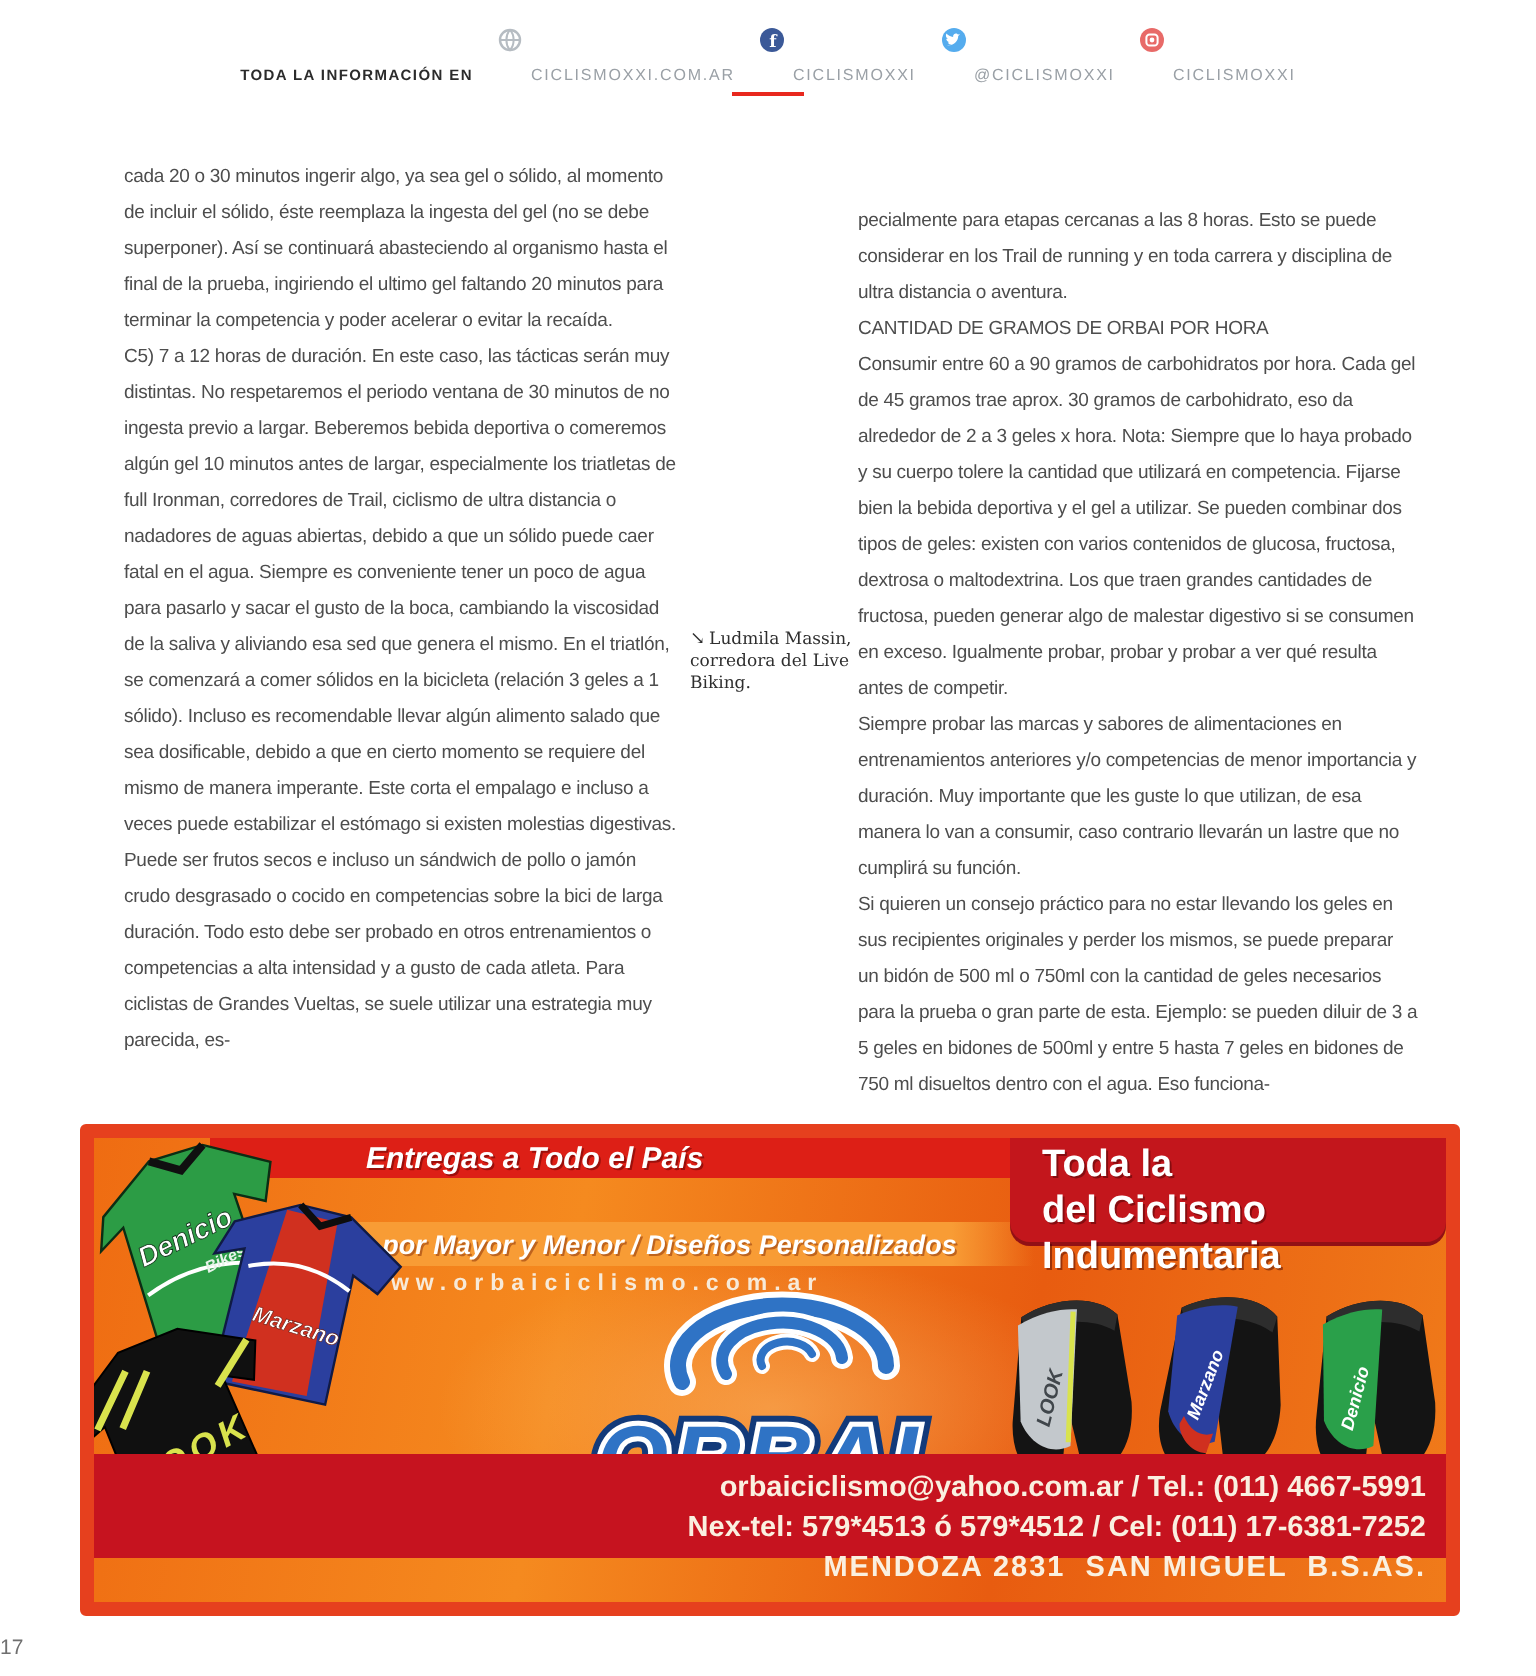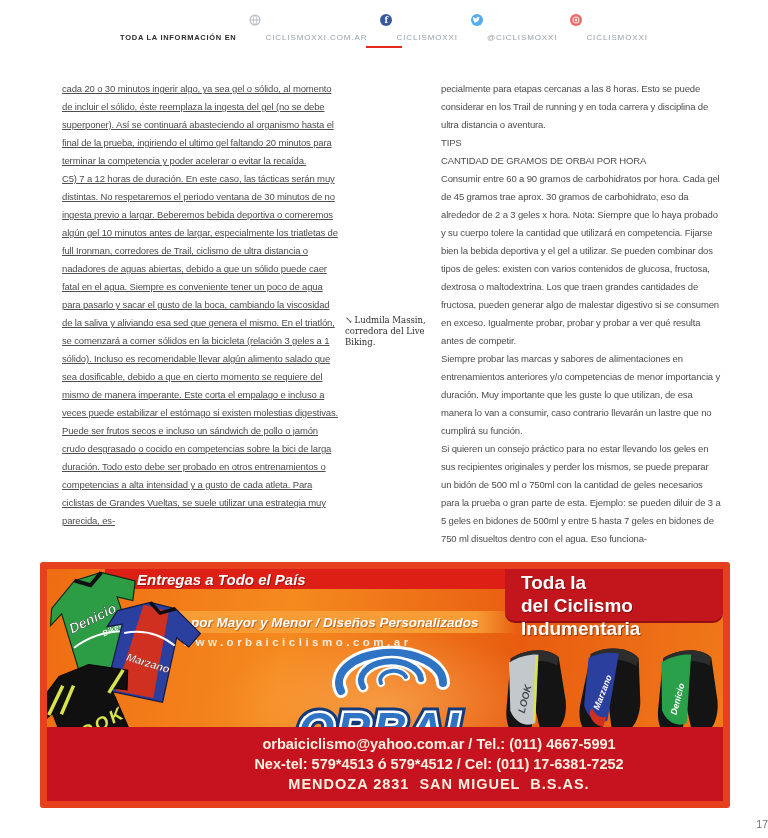--- a/index.html
+++ b/index.html
@@ -11,60 +11,60 @@
   .topbar .prefix{font-size:7.5px;font-weight:bold;color:#2b2b2b;letter-spacing:.7px;}
   .soc{display:flex;align-items:center;gap:4px;}
   .soc svg{display:block;}
   .soc .lbl{font-size:8px;color:#9aa0a6;letter-spacing:.9px;margin-top:36px;}
   .header-rule{position:absolute;left:366px;top:46px;width:36px;height:2px;background:#e8281e;}
   
   .col{position:absolute;top:80px;width:280px;height:482px;overflow:hidden;
        font-size:9.5px;line-height:18px;letter-spacing:-.15px;color:#4d4d4d;
        text-align:left;hyphens:auto;-webkit-hyphens:auto;}
   .col p{margin:0;}
-  .col-left{left:62px;text-decoration:underline;}
-  .col-right{left:441px;}
+  .col-left{left:62px;}
+  .col-right{left:429px;margin-top:22px;}
   .caption{position:absolute;left:345px;top:315px;width:96px;
            font-family:"DejaVu Serif",serif;font-weight:normal;font-size:8.5px;
            line-height:11px;color:#2e2e2e;}
   .caption .arr{font-size:9px;margin-right:2px;}
   
   .ad{position:absolute;left:40px;top:562px;width:690px;height:246px;
       border:7px solid #e6401e;border-radius:3px;box-sizing:border-box;
       background:linear-gradient(100deg,#ef6c12 0%,#f58a1f 35%,#e85c10 68%,#f07b1a 100%);}
   .ad-inner{position:absolute;left:0;top:0;width:676px;height:232px;overflow:hidden;}
   .ad-glow{position:absolute;left:170px;top:60px;width:340px;height:150px;
            background:radial-gradient(ellipse at center,rgba(255,200,120,.45),rgba(255,200,120,0) 70%);}
   .band-entregas{position:absolute;left:58px;top:0;width:412px;height:20px;background:#dd1f16;
                  border-radius:0 0 3px 3px;display:flex;align-items:center;}
-  .band-entregas span{margin-left:32px;color:#fff;font-weight:bold;font-style:italic;
+  .band-entregas span{margin-left:78px;color:#fff;font-weight:bold;font-style:italic;
                       font-size:15px;text-shadow:1px 1px 0 rgba(90,0,0,.5);}
   .web-line{position:absolute;left:136px;top:23px;color:#f7ead9;font-weight:bold;
             font-size:11.5px;letter-spacing:3.5px;margin-top:44px;}
   .band-ventas{position:absolute;left:58px;top:42px;width:412px;height:22px;
                background:linear-gradient(90deg,rgba(250,160,60,0),#f89c35 10%,#f89c35 90%,rgba(250,160,60,0));
                display:flex;align-items:center;justify-content:center;}
   .band-ventas span{color:#fff;font-weight:bold;font-style:italic;font-size:13.5px;
                     text-shadow:1px 1px 0 rgba(120,30,0,.45);}
   .tagline{position:absolute;left:458px;top:0;width:218px;height:54px;background:#c3161c;
            border-radius:0 0 10px 10px;box-shadow:inset 0 -2px 0 rgba(0,0,0,.25);}
   .tagline div{margin:3px 0 0 16px;color:#fff;font-weight:bold;font-size:19px;line-height:20px;
                text-shadow:1px 1px 0 rgba(60,0,0,.45);}
   .tagline .t1{margin-top:4px;}
   .jersey-collage{position:absolute;left:0;top:0;}
   .orbai-logo{position:absolute;left:208px;top:72px;}
   .shorts-row{position:absolute;left:452px;top:74px;}
-  .band-contact{position:absolute;left:0;top:158px;width:676px;height:80px;background:#c6131f;
-                color:#faf0e0;font-weight:bold;text-align:center;}
+  .band-contact{position:absolute;left:0;top:158px;width:676px;height:52px;background:#c6131f;
+                color:#faf0e0;font-weight:bold;text-align:right;}
   .band-contact .pad{padding:7px 10px 0 118px;}
   .band-contact .c1{font-size:14.5px;line-height:20px;}
   .band-contact .c2{font-size:14.5px;line-height:20px;}
   .band-contact .c3{font-size:14.5px;line-height:20px;white-space:pre-wrap;letter-spacing:1px;}
   
-  .pagenum{position:absolute;left:0;top:818px;width:768px;text-align:right;
+  .pagenum{position:absolute;left:0;top:818px;width:768px;text-align:left;
            font-size:10.5px;color:#6f6f6f;}
 </style>
 </head>
 <body>
 
 <div class="page">
 
   <header class="topbar">
     <span class="prefix">TODA LA INFORMACIÓN EN</span>
 
@@ -116,21 +116,20 @@
       <p>cada 20 o 30 minutos ingerir algo, ya sea gel o sólido, al momento de incluir el sólido, éste reemplaza la ingesta del gel (no se debe superponer). Así se continuará abasteciendo al organismo hasta el final de la prueba, ingiriendo el ultimo gel faltando 20 minutos para terminar la competencia y poder acelerar o evitar la recaída.</p>
       <p>C5) 7 a 12 horas de duración. En este caso, las tácticas serán muy distintas. No respetaremos el periodo ventana de 30 minutos de no ingesta previo a largar. Beberemos bebida deportiva o comeremos algún gel 10 minutos antes de largar, especialmente los triatletas de full Ironman, corredores de Trail, ciclismo de ultra distancia o nadadores de aguas abiertas, debido a que un sólido puede caer fatal en el agua. Siempre es conveniente tener un poco de agua para pasarlo y sacar el gusto de la boca, cambiando la viscosidad de la saliva y aliviando esa sed que genera el mismo. En el triatlón, se comenzará a comer sólidos en la bicicleta (relación 3 geles a 1 sólido). Incluso es recomendable llevar algún alimento salado que sea dosificable, debido a que en cierto momento se requiere del mismo de manera imperante. Este corta el empalago e incluso a veces puede estabilizar el estómago si existen molestias digestivas. Puede ser frutos secos e incluso un sándwich de pollo o jamón crudo desgrasado o cocido en competencias sobre la bici de larga duración. Todo esto debe ser probado en otros entrenamientos o competencias a alta intensidad y a gusto de cada atleta. Para ciclistas de Grandes Vueltas, se suele utilizar una estrategia muy parecida, es-</p>
     </div>
 
     <aside class="caption">
       <span class="arr">↘</span><span>Ludmila Massin, corredora del Live Biking.</span>
     </aside>
 
     <div class="col col-right">
       <p>pecialmente para etapas cercanas a las 8 horas. Esto se puede considerar en los Trail de running y en toda carrera y disciplina de ultra distancia o aventura.</p>
-      <p>TIPS</p>
       <p>CANTIDAD DE GRAMOS DE ORBAI POR HORA</p>
       <p>Consumir entre 60 a 90 gramos de carbohidratos por hora. Cada gel de 45 gramos trae aprox. 30 gramos de carbohidrato, eso da alrededor de 2 a 3 geles x hora. Nota: Siempre que lo haya probado y su cuerpo tolere la cantidad que utilizará en competencia. Fijarse bien la bebida deportiva y el gel a utilizar. Se pueden combinar dos tipos de geles: existen con varios contenidos de glucosa, fructosa, dextrosa o maltodextrina. Los que traen grandes cantidades de fructosa, pueden generar algo de malestar digestivo si se consumen en exceso. Igualmente probar, probar y probar a ver qué resulta antes de competir.</p>
       <p>Siempre probar las marcas y sabores de alimentaciones en entrenamientos anteriores y/o competencias de menor importancia y duración. Muy importante que les guste lo que utilizan, de esa manera lo van a consumir, caso contrario llevarán un lastre que no cumplirá su función.</p>
       <p>Si quieren un consejo práctico para no estar llevando los geles en sus recipientes originales y perder los mismos, se puede preparar un bidón de 500 ml o 750ml con la cantidad de geles necesarios para la prueba o gran parte de esta. Ejemplo: se pueden diluir de 3 a 5 geles en bidones de 500ml y entre 5 hasta 7 geles en bidones de 750 ml disueltos dentro con el agua. Eso funciona-</p>
     </div>
   </main>
 
   <section class="ad">
     <div class="ad-inner">
       <div class="ad-glow"></div>

